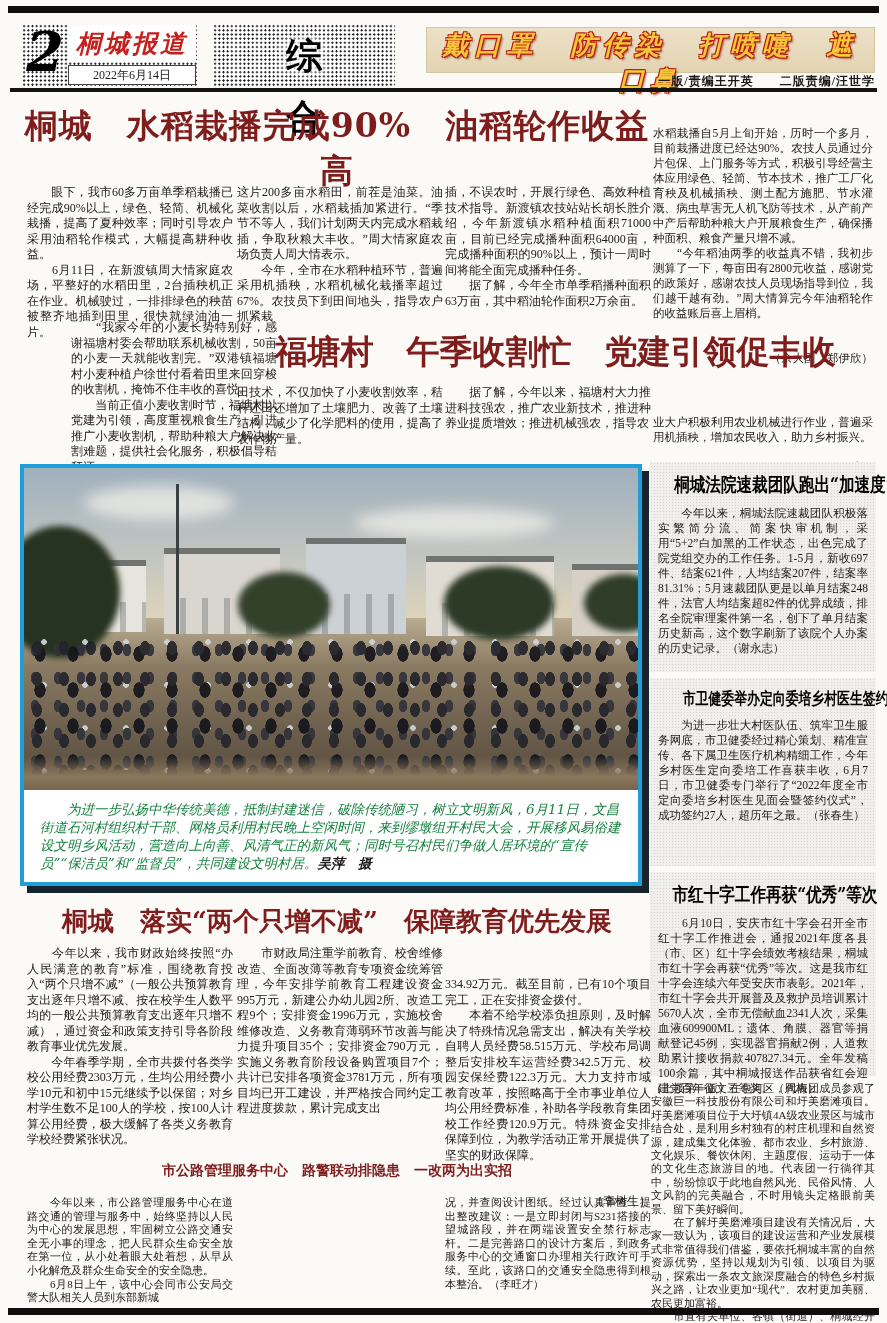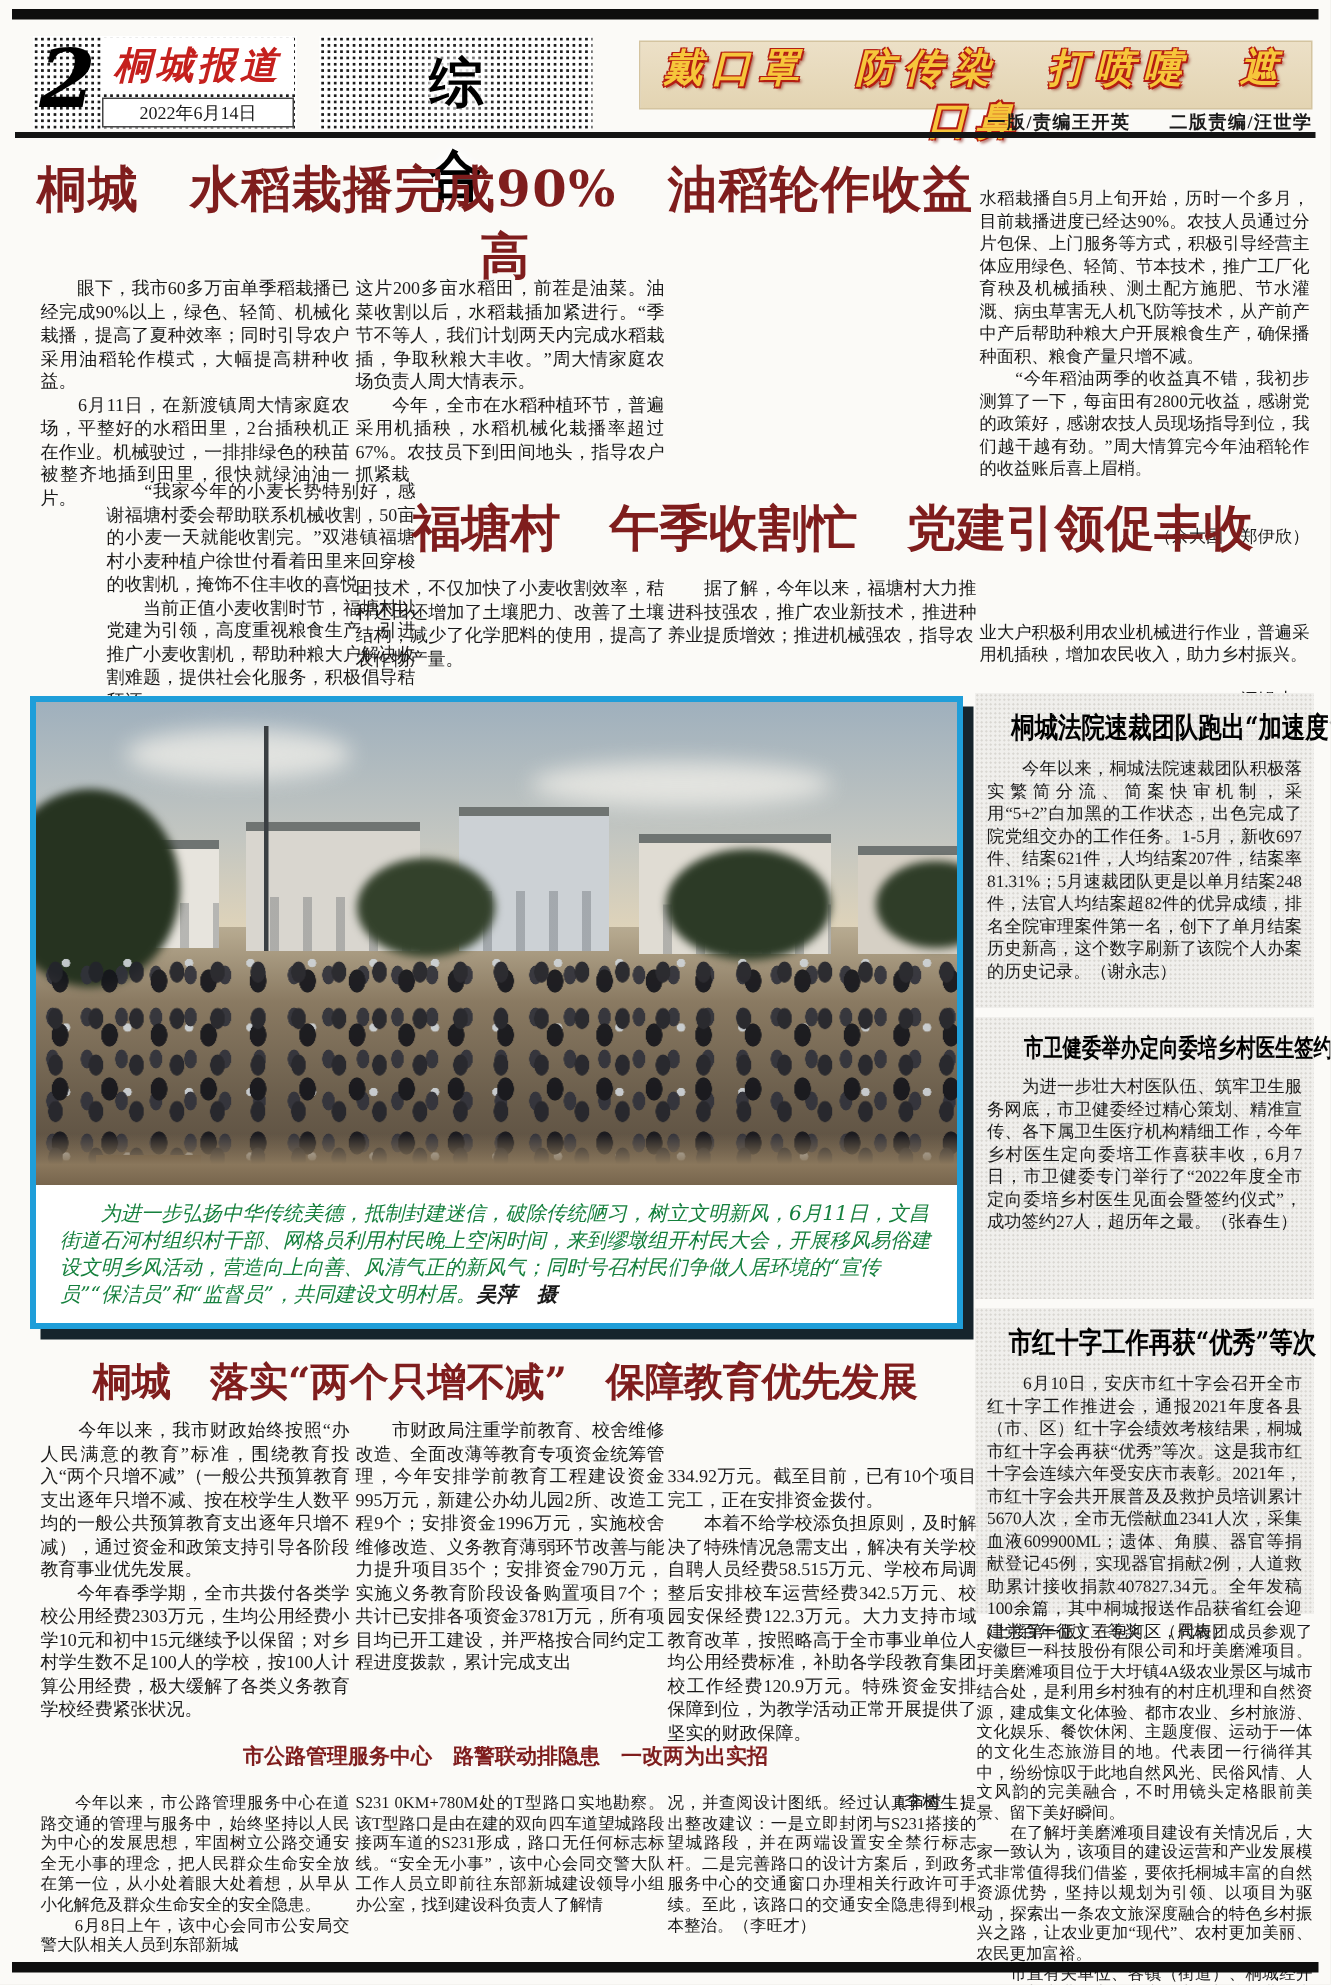--- a/index.html
+++ b/index.html
@@ -134,20 +134,22 @@
   </div>
   <div class="credits">一版/责编王开英　　二版责编/汪世学</div>
 
   <div class="hrule"></div>
 
   <h1 class="headline a1-head">桐城　水稻栽播完成90%　油稻轮作收益高</h1>
   <div class="col a1c1">　　眼下，我市60多万亩单季稻栽播已经完成90%以上，绿色、轻简、机械化栽播，提高了夏种效率；同时引导农户采用油稻轮作模式，大幅提高耕种收益。
 　　6月11日，在新渡镇周大情家庭农场，平整好的水稻田里，2台插秧机正在作业。机械驶过，一排排绿色的秧苗被整齐地插到田里，很快就绿油油一片。</div>
   <div class="col a1c2">这片200多亩水稻田，前茬是油菜。油菜收割以后，水稻栽插加紧进行。“季节不等人，我们计划两天内完成水稻栽插，争取秋粮大丰收。”周大情家庭农场负责人周大情表示。
 　　今年，全市在水稻种植环节，普遍采用机插秧，水稻机械化栽播率超过67%。农技员下到田间地头，指导农户抓紧栽</div>
+  <div class="col a1c3">插，不误农时，开展行绿色、高效种植技术指导。新渡镇农技站站长胡长胜介绍，今年新渡镇水稻种植面积71000亩，目前已经完成播种面积64000亩，完成播种面积的90%以上，预计一周时间将能全面完成播种任务。
+　　据了解，今年全市单季稻播种面积63万亩，其中稻油轮作面积2万余亩。</div>
   <div class="col a1c4 smallcol">
     <div>水稻栽播自5月上旬开始，历时一个多月，目前栽播进度已经达90%。农技人员通过分片包保、上门服务等方式，积极引导经营主体应用绿色、轻简、节本技术，推广工厂化育秧及机械插秧、测土配方施肥、节水灌溉、病虫草害无人机飞防等技术，从产前产中产后帮助种粮大户开展粮食生产，确保播种面积、粮食产量只增不减。
 　　“今年稻油两季的收益真不错，我初步测算了一下，每亩田有2800元收益，感谢党的政策好，感谢农技人员现场指导到位，我们越干越有劲。”周大情算完今年油稻轮作的收益账后喜上眉梢。</div>
     <div class="byline">（余大国　郑伊欣）</div>
   </div>
 
   <div class="col a2left">　　“我家今年的小麦长势特别好，感谢福塘村委会帮助联系机械收割，50亩的小麦一天就能收割完。”双港镇福塘村小麦种植户徐世付看着田里来回穿梭的收割机，掩饰不住丰收的喜悦。
 　　当前正值小麦收割时节，福塘村以党建为引领，高度重视粮食生产，引进推广小麦收割机，帮助种粮大户解决收割难题，提供社会化服务，积极倡导秸秆还</div>
   <h1 class="headline a2-head">福塘村　午季收割忙　党建引领促丰收</h1>
   <div class="col a2a">田技术，不仅加快了小麦收割效率，秸秆还田还增加了土壤肥力、改善了土壤结构，减少了化学肥料的使用，提高了农作物产量。</div>
@@ -221,18 +223,17 @@
   <div class="col educ2">　　市财政局注重学前教育、校舍维修改造、全面改薄等教育专项资金统筹管理，今年安排学前教育工程建设资金995万元，新建公办幼儿园2所、改造工程9个；安排资金1996万元，实施校舍维修改造、义务教育薄弱环节改善与能力提升项目35个；安排资金790万元，实施义务教育阶段设备购置项目7个；共计已安排各项资金3781万元，所有项目均已开工建设，并严格按合同约定工程进度拨款，累计完成支出</div>
   <div class="col educ3">
     <div>334.92万元。截至目前，已有10个项目完工，正在安排资金拨付。
 　　本着不给学校添负担原则，及时解决了特殊情况急需支出，解决有关学校自聘人员经费58.515万元、学校布局调整后安排校车运营经费342.5万元、校园安保经费122.3万元。大力支持市域教育改革，按照略高于全市事业单位人均公用经费标准，补助各学段教育集团校工作经费120.9万元。特殊资金安排保障到位，为教学活动正常开展提供了坚实的财政保障。</div>
     <div class="byline">（李树生）</div>
   </div>
 
   <h1 class="headline road-head">市公路管理服务中心　路警联动排隐患　一改两为出实招</h1>
   <div class="col roadc roadc1">　　今年以来，市公路管理服务中心在道路交通的管理与服务中，始终坚持以人民为中心的发展思想，牢固树立公路交通安全无小事的理念，把人民群众生命安全放在第一位，从小处着眼大处着想，从早从小化解危及群众生命安全的安全隐患。
 　　6月8日上午，该中心会同市公安局交警大队相关人员到东部新城</div>
-  <div class="col roadc roadc2">S231 0KM+780M处的T型路口实地勘察。该T型路口是由在建的双向四车道望城路段接两车道的S231形成，路口无任何标志标线。“安全无小事”，该中心会同交警大队工作人员立即前往东部新城建设领导小组办公室，找到建设科负责人了解情</div>
   <div class="col roadc roadc3">况，并查阅设计图纸。经过认真审查，提出整改建议：一是立即封闭与S231搭接的望城路段，并在两端设置安全禁行标志杆。二是完善路口的设计方案后，到政务服务中心的交通窗口办理相关行政许可手续。至此，该路口的交通安全隐患得到根本整治。（李旺才）</div>
 
   <div class="bar bottom"></div>
 
 </div>
 
 </body></html>

